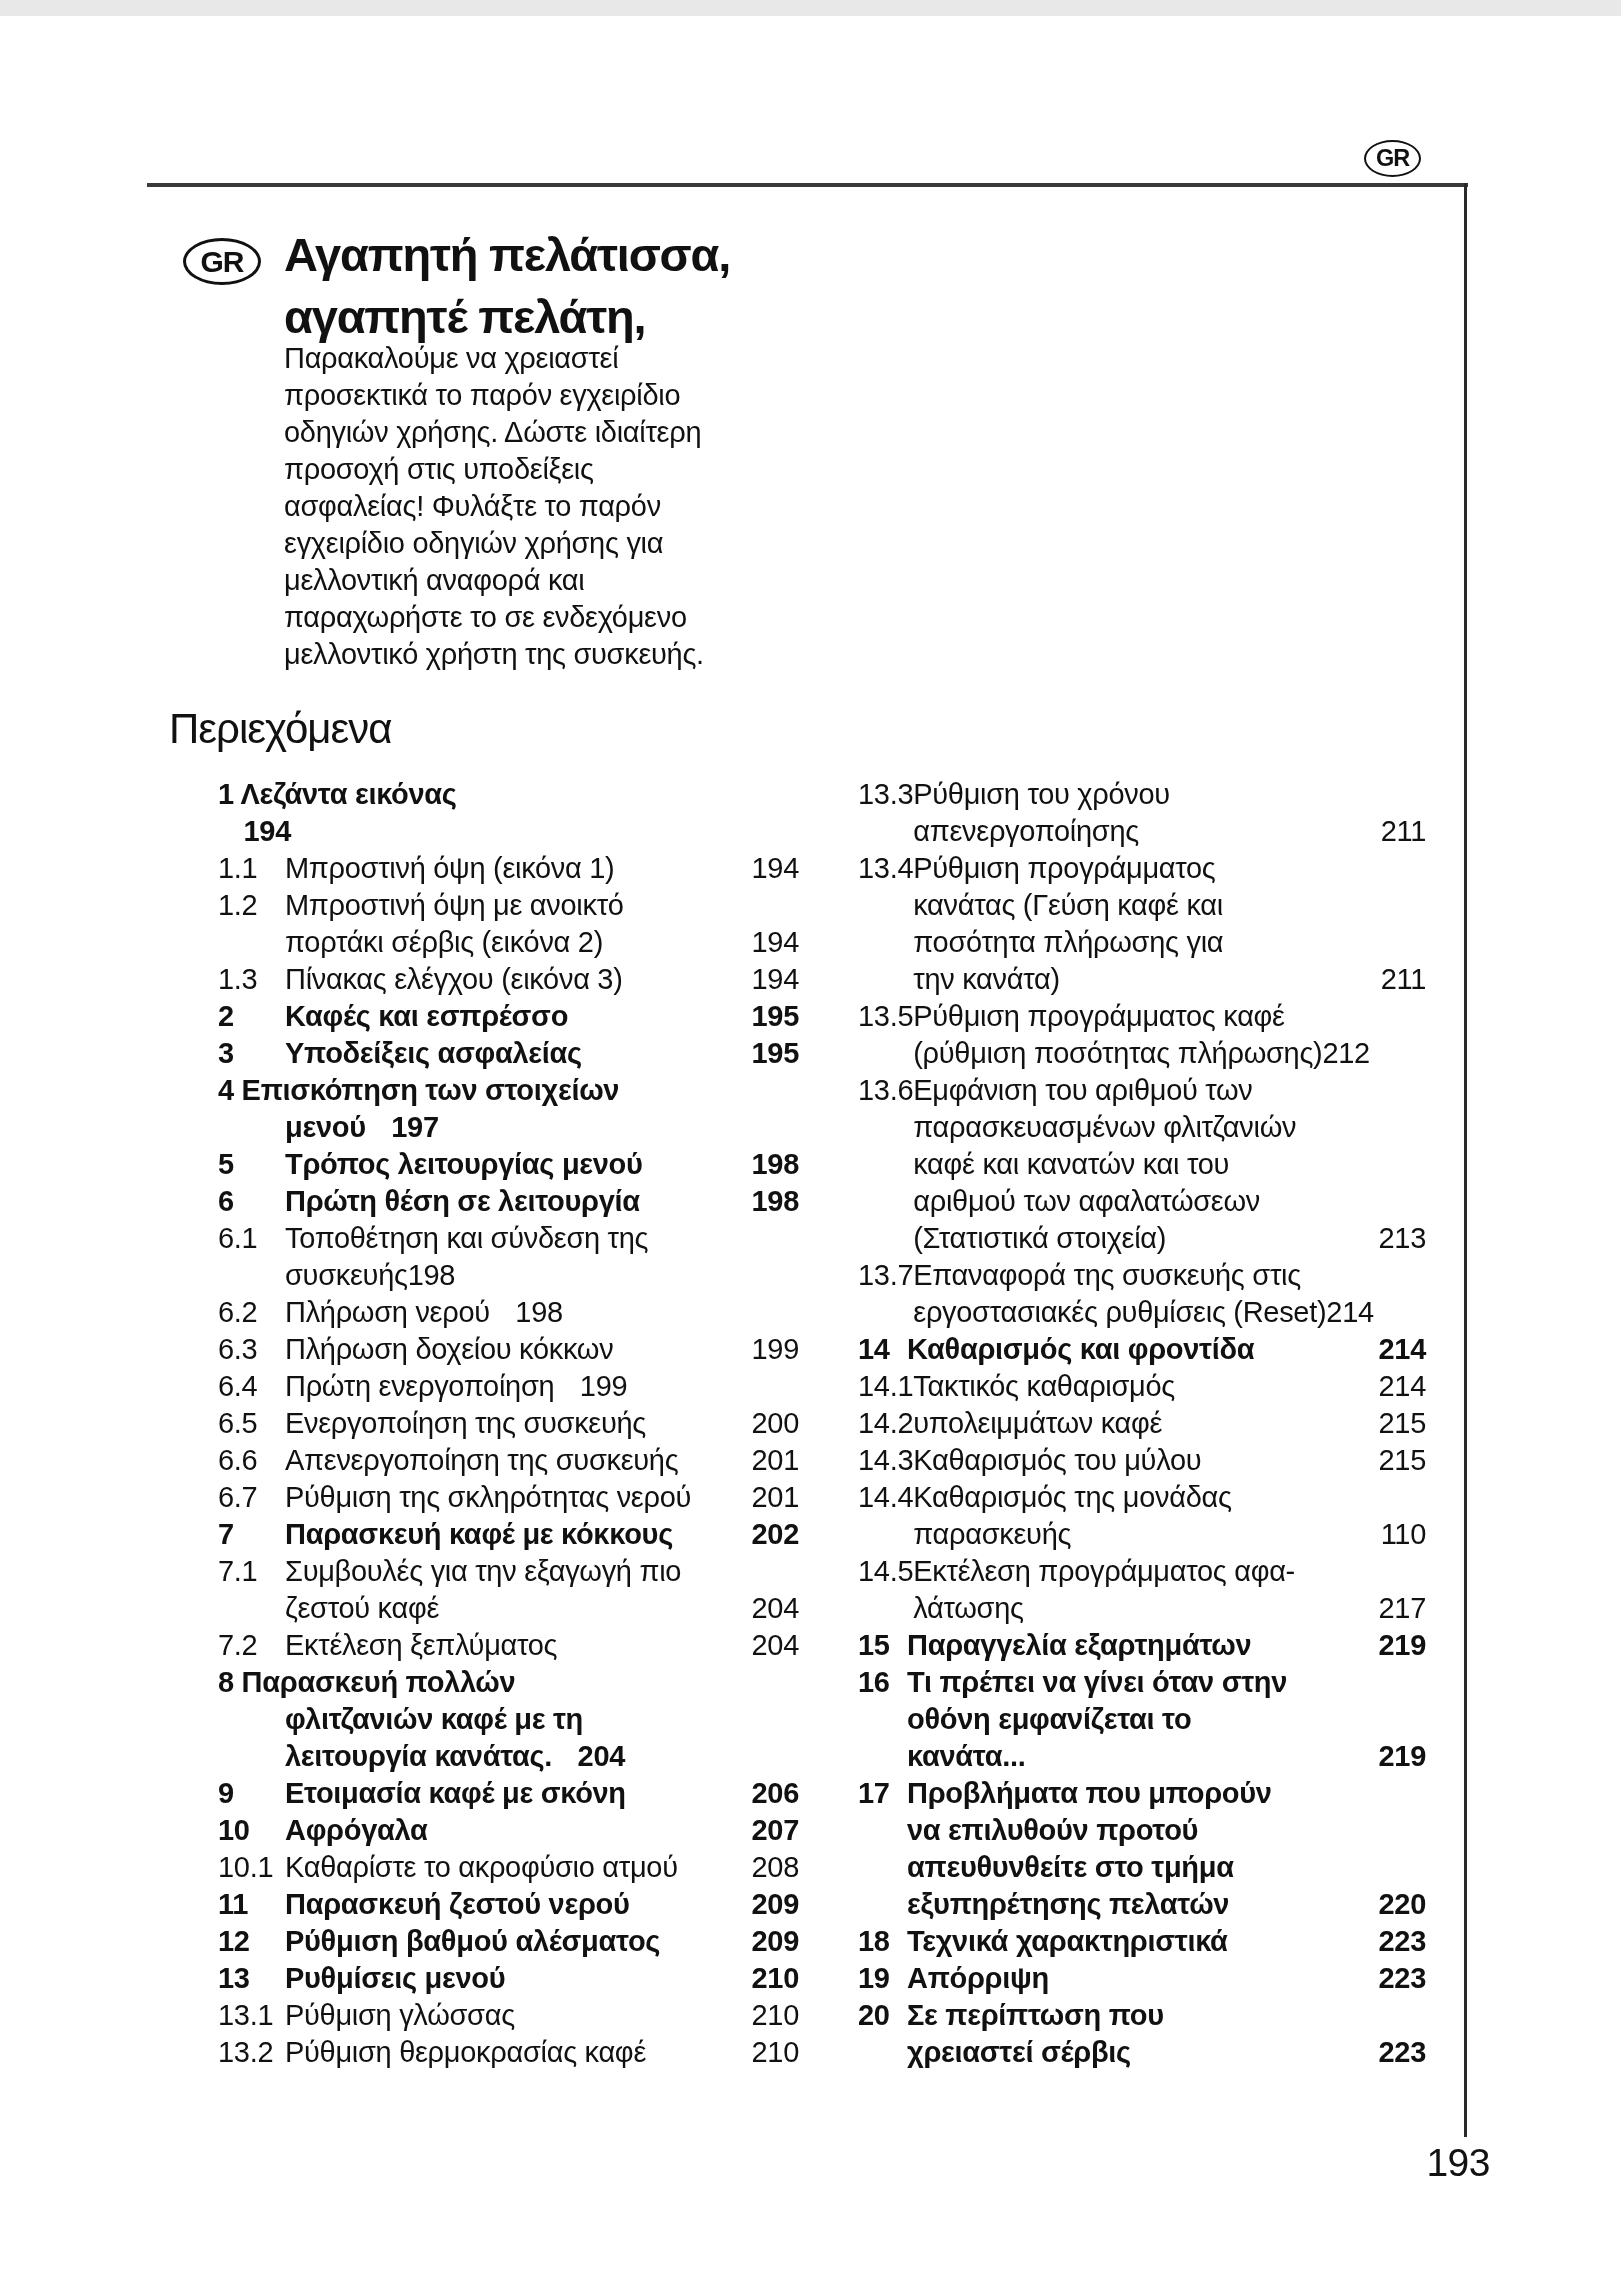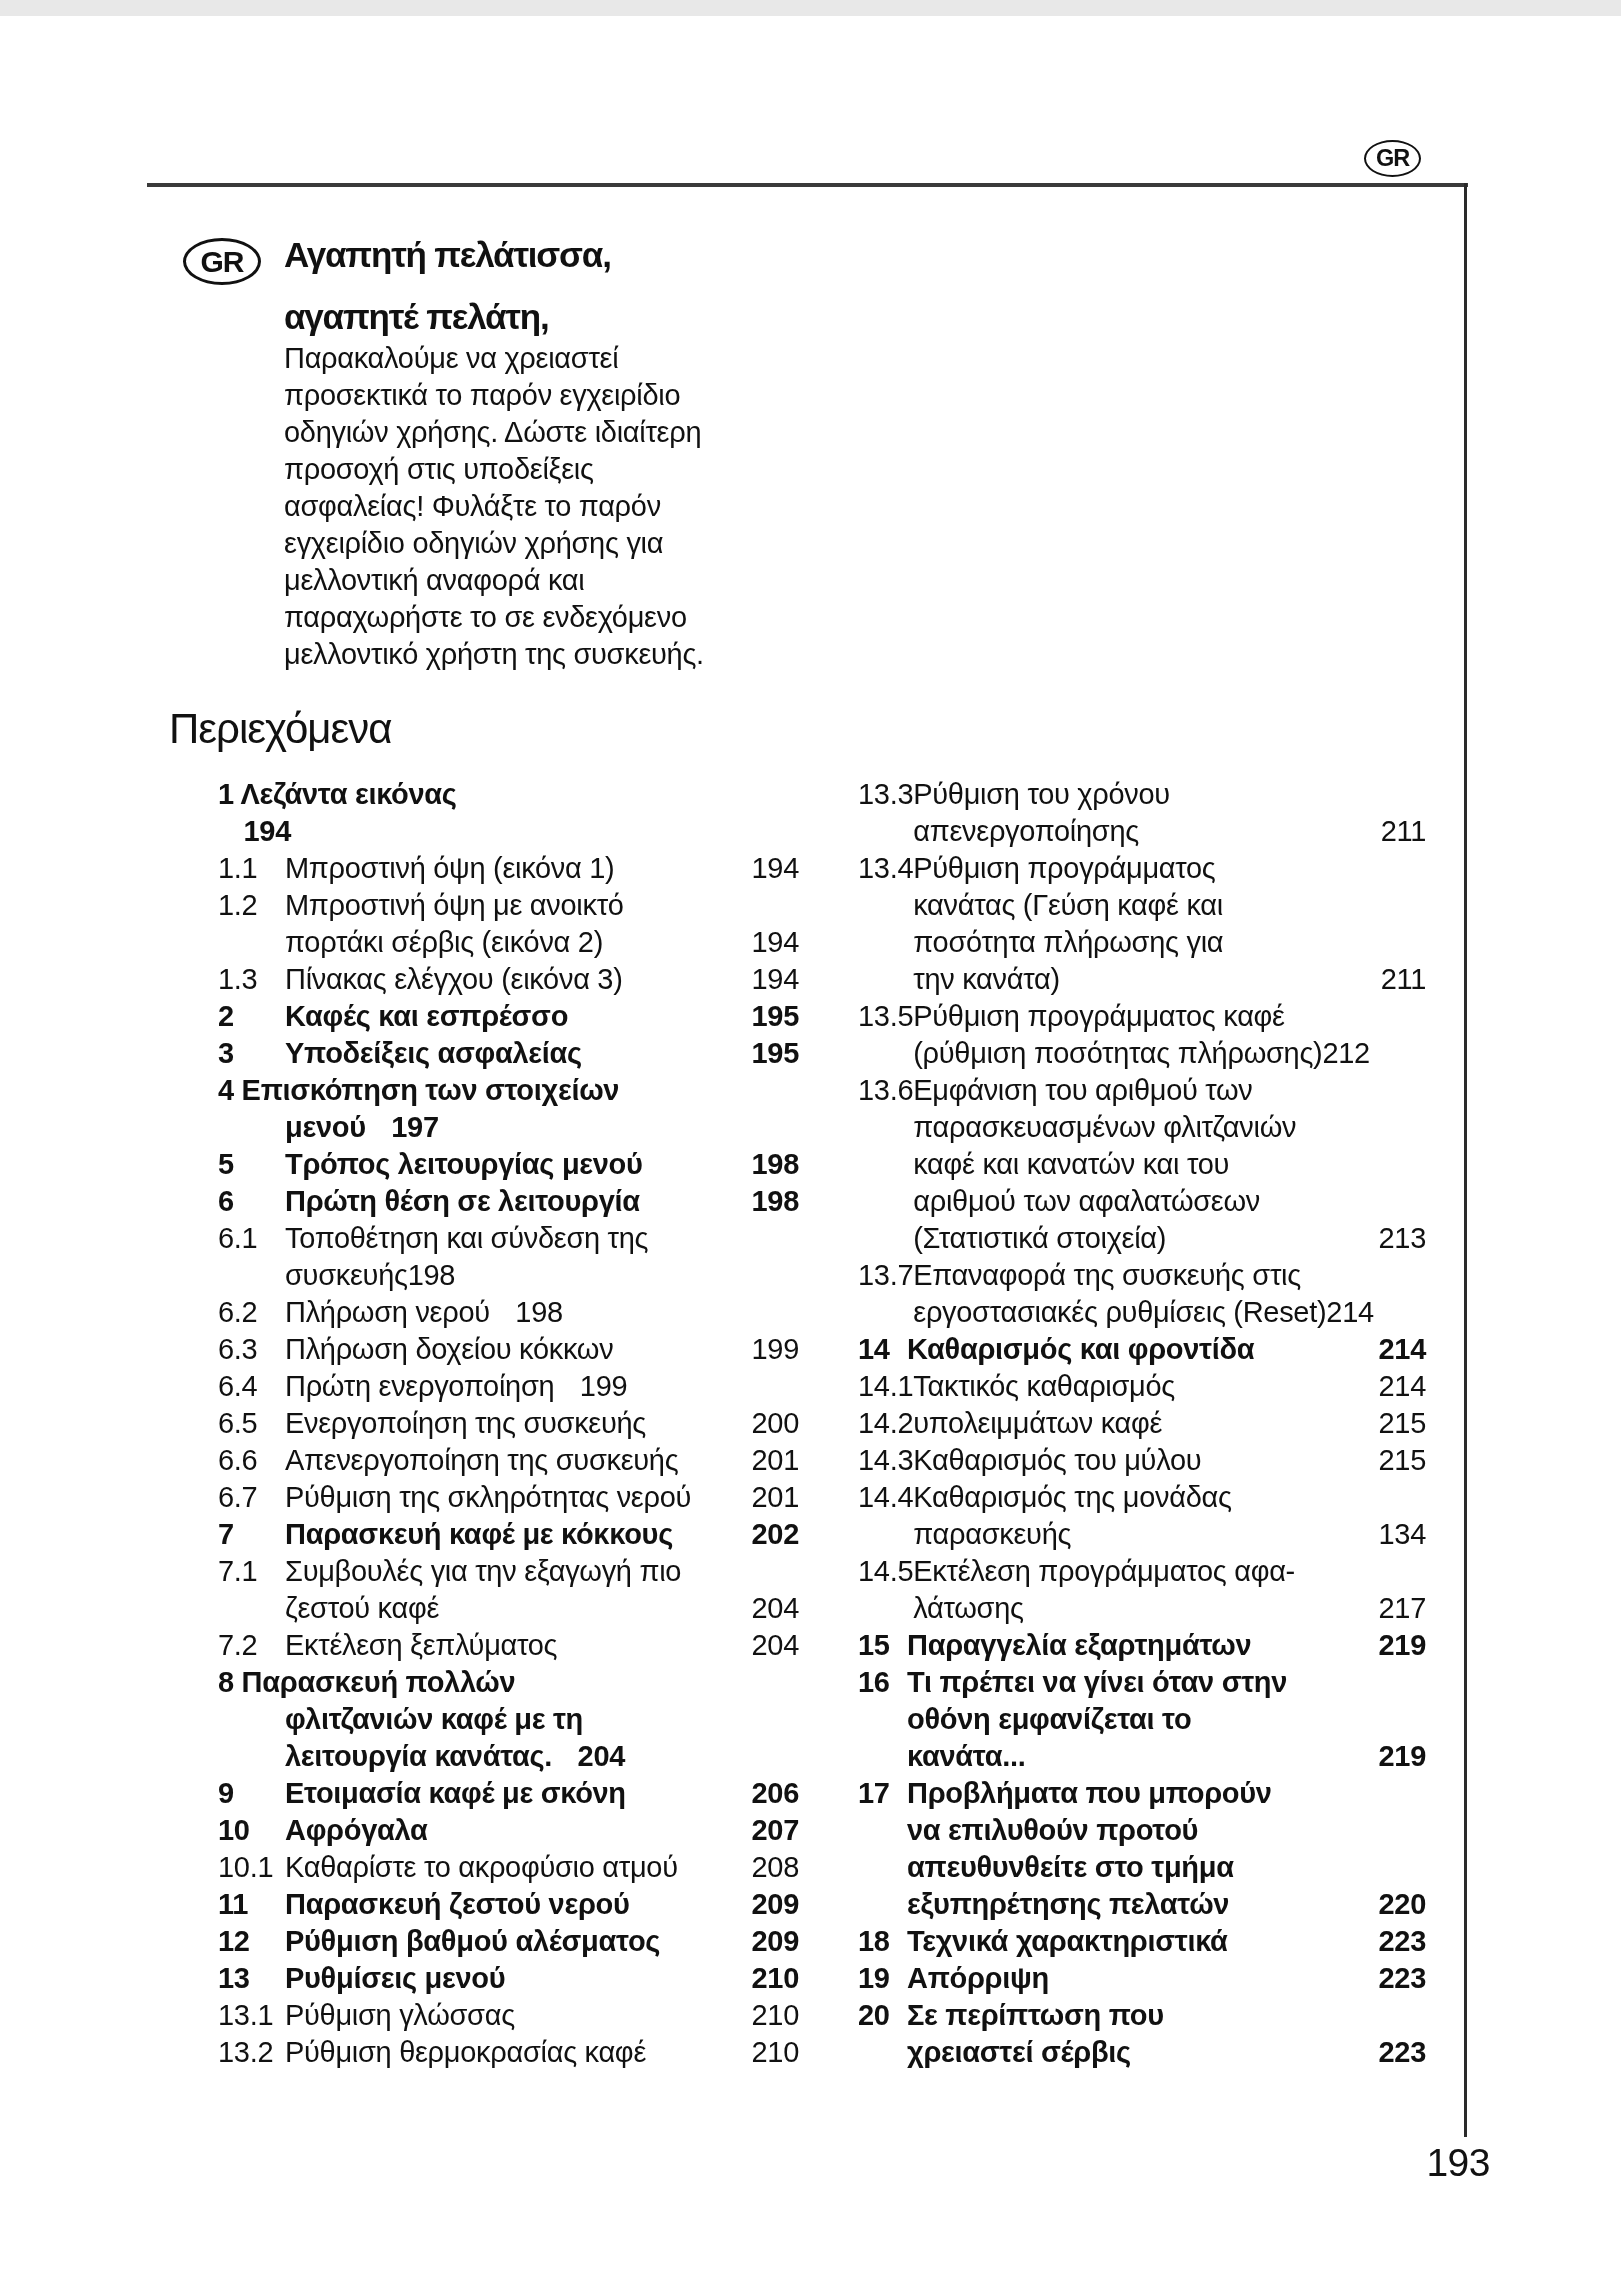--- a/index.html
+++ b/index.html
@@ -11,21 +11,21 @@
   .rule-top{position:absolute;left:147px;top:167px;width:1321px;height:3.9px;background:#3a3a3a;}
   .rule-right{position:absolute;left:1464px;top:167px;width:2.9px;height:1954px;background:#2a2a2a;}
   .badge{
     position:absolute;border:2.9px solid #111;border-radius:50%;
     display:flex;align-items:center;justify-content:center;
     font-weight:bold;letter-spacing:-1px;box-sizing:border-box;background:#fff;
   }
   .badge-top{left:1364px;top:124px;width:57px;height:37px;font-size:23.5px;}
   .badge-left{left:183px;top:222px;width:78px;height:47px;border-width:3.9px;font-size:30px;}
   .intro-heading{
-    position:absolute;left:284px;top:208px;font-size:35px;font-weight:bold;
+    position:absolute;left:284px;top:208px;font-size:47px;font-weight:bold;
     line-height:62px;letter-spacing:-1.2px;white-space:nowrap;
   }
   .intro-para{
     position:absolute;left:284px;top:324px;font-size:29px;line-height:37px;
     letter-spacing:-0.3px;white-space:nowrap;
   }
   .toc-title{
     position:absolute;left:169px;top:689px;font-size:42px;font-weight:normal;letter-spacing:-1px;
   }
   .toc-col{
@@ -468,21 +468,21 @@
         </span>
       </div>
       <div class="toc-entry">
         <span class="toc-num">14.4</span>
         <span class="toc-text">
           <div class="toc-line">
             <span>Καθαρισμός της μονάδας</span>
           </div>
           <div class="toc-line">
             <span>παρασκευής</span>
-            <span class="pg-right">134</span>
+            <span class="pg-right">110</span>
           </div>
         </span>
       </div>
       <div class="toc-entry">
         <span class="toc-num">14.5</span>
         <span class="toc-text">
           <div class="toc-line">
             <span>Εκτέλεση προγράμματος αφα-</span>
           </div>
           <div class="toc-line">

